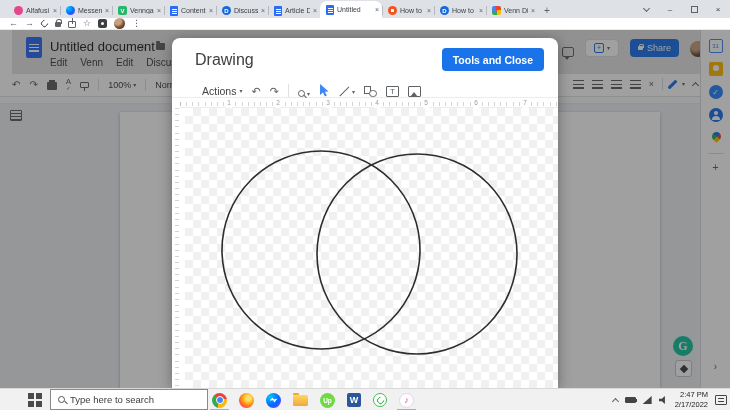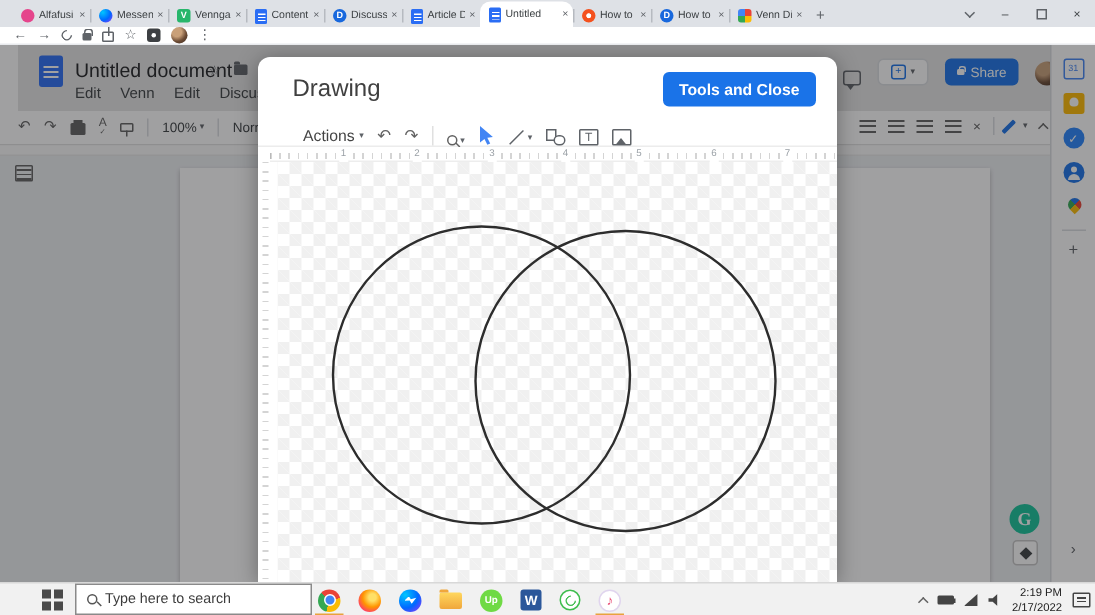--- a/index.html
+++ b/index.html
@@ -345,21 +345,21 @@
       <span class="tb-slot open-app">
           <span class="ic-itunes">♪</span>
         </span>
     </div>
     <div class="tray">
       <span class="chev-up"></span>
       <span class="ic-batt"></span>
       <span class="ic-net"></span>
       <span class="ic-vol"></span>
       <span class="clock">
-        <span>2:19 PM</span>
+        <span>2:47 PM</span>
         <span>2/17/2022</span>
       </span>
       <span class="ic-ac"></span>
     </div>
   </div>
 
   <div class="tabstrip">
     <div class="tabs">
       <span class="tab">
           <span class="fav fav-alfa"></span>

